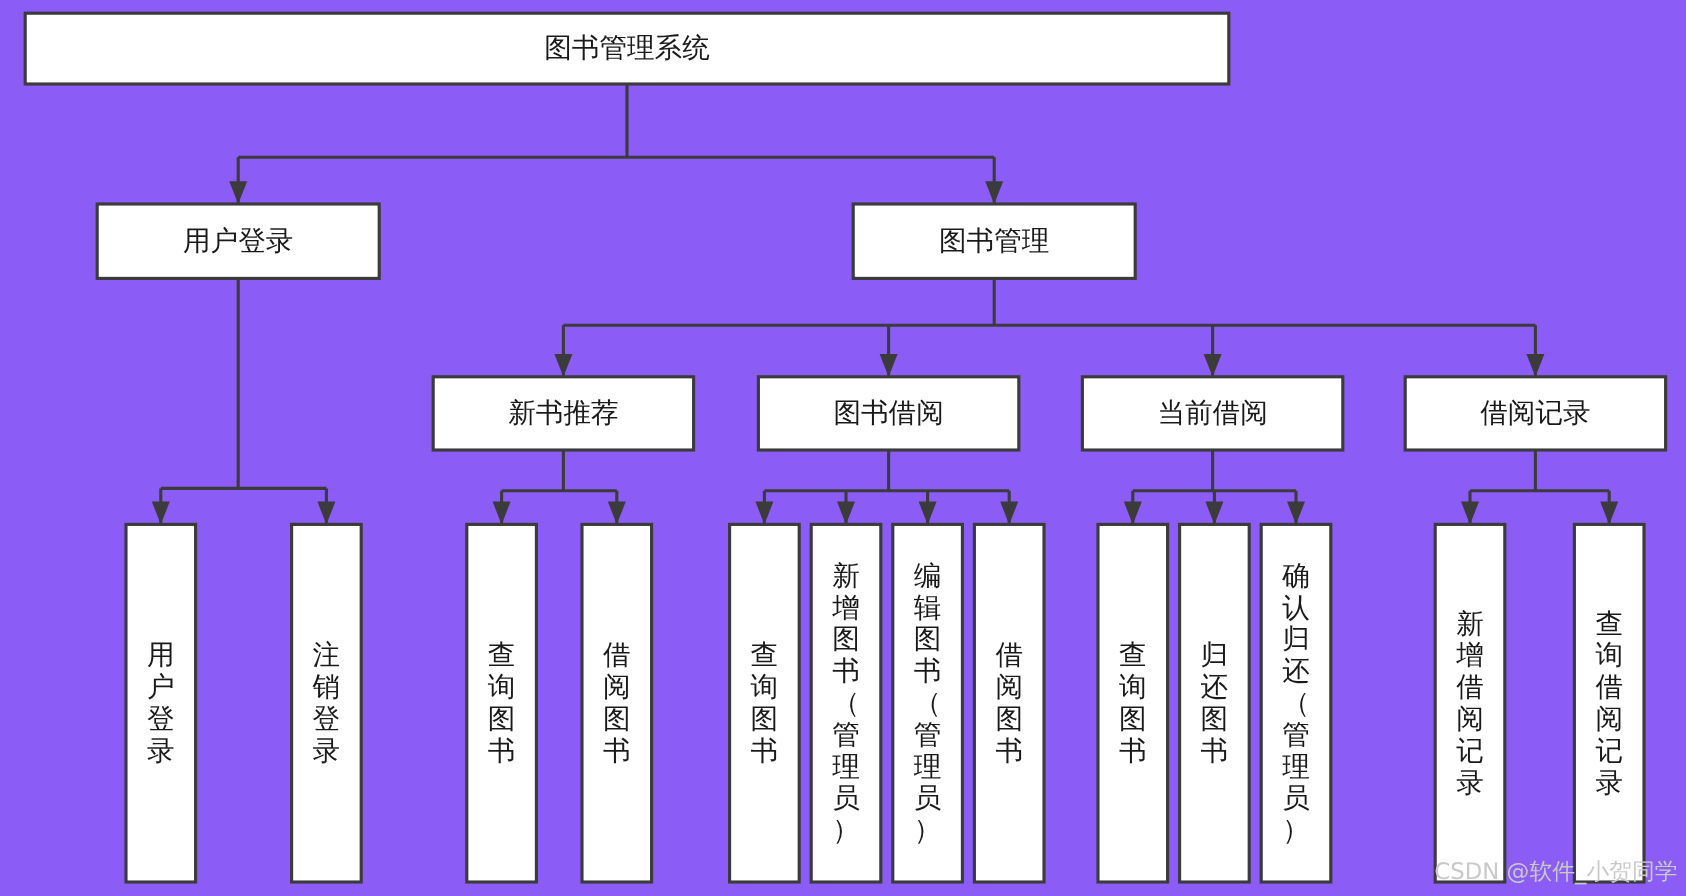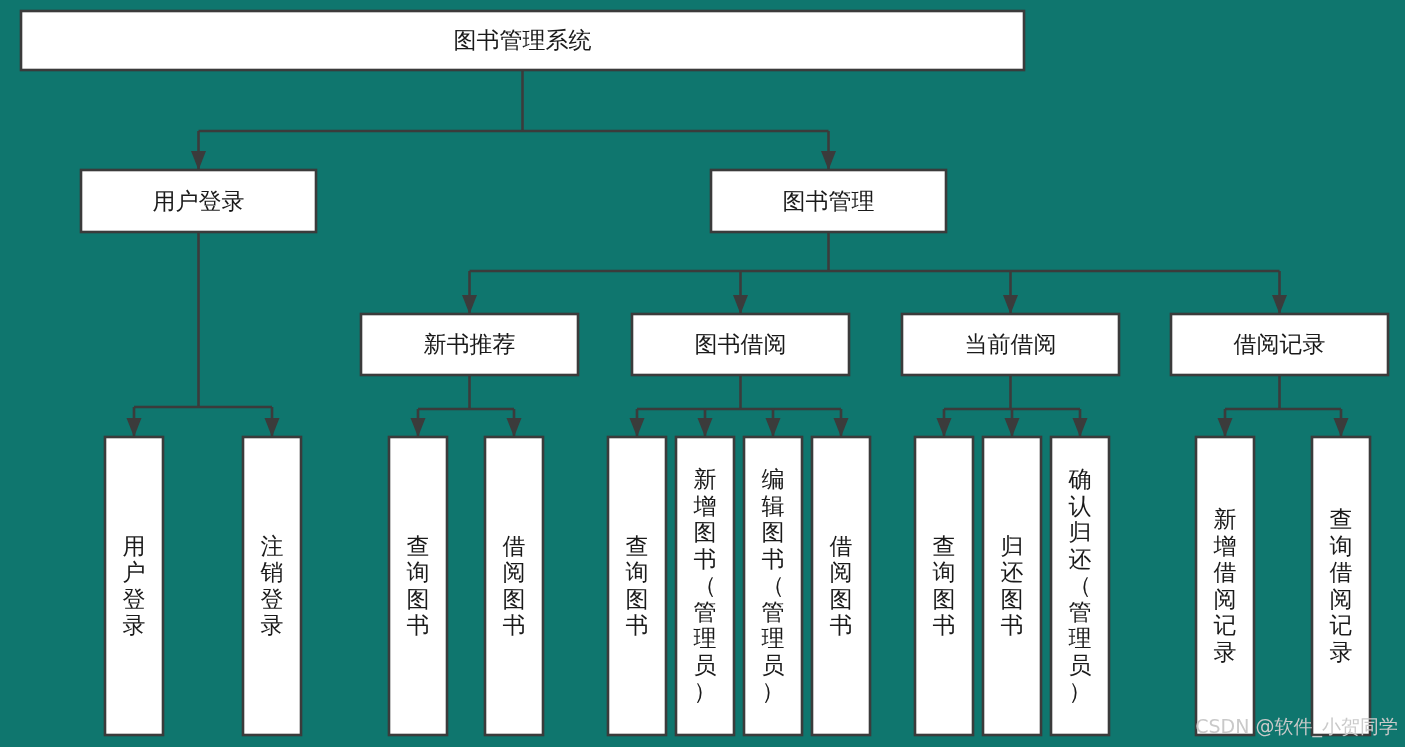--- a/index.html
+++ b/index.html
@@ -11,21 +11,21 @@
   body {
     width: 1405px;
     height: 747px;
     overflow: hidden;
     font-family: "DejaVu Sans", "Liberation Sans", sans-serif;
   }
   #diagram-root {
     position: relative;
     width: 1405px;
     height: 747px;
-    background: #0f766e;
+    background: #8b5cf6;
   }
   svg.diagram-canvas {
     position: absolute;
     left: 0;
     top: 0;
     width: 1405px;
     height: 747px;
     display: block;
   }
   .node-box {

